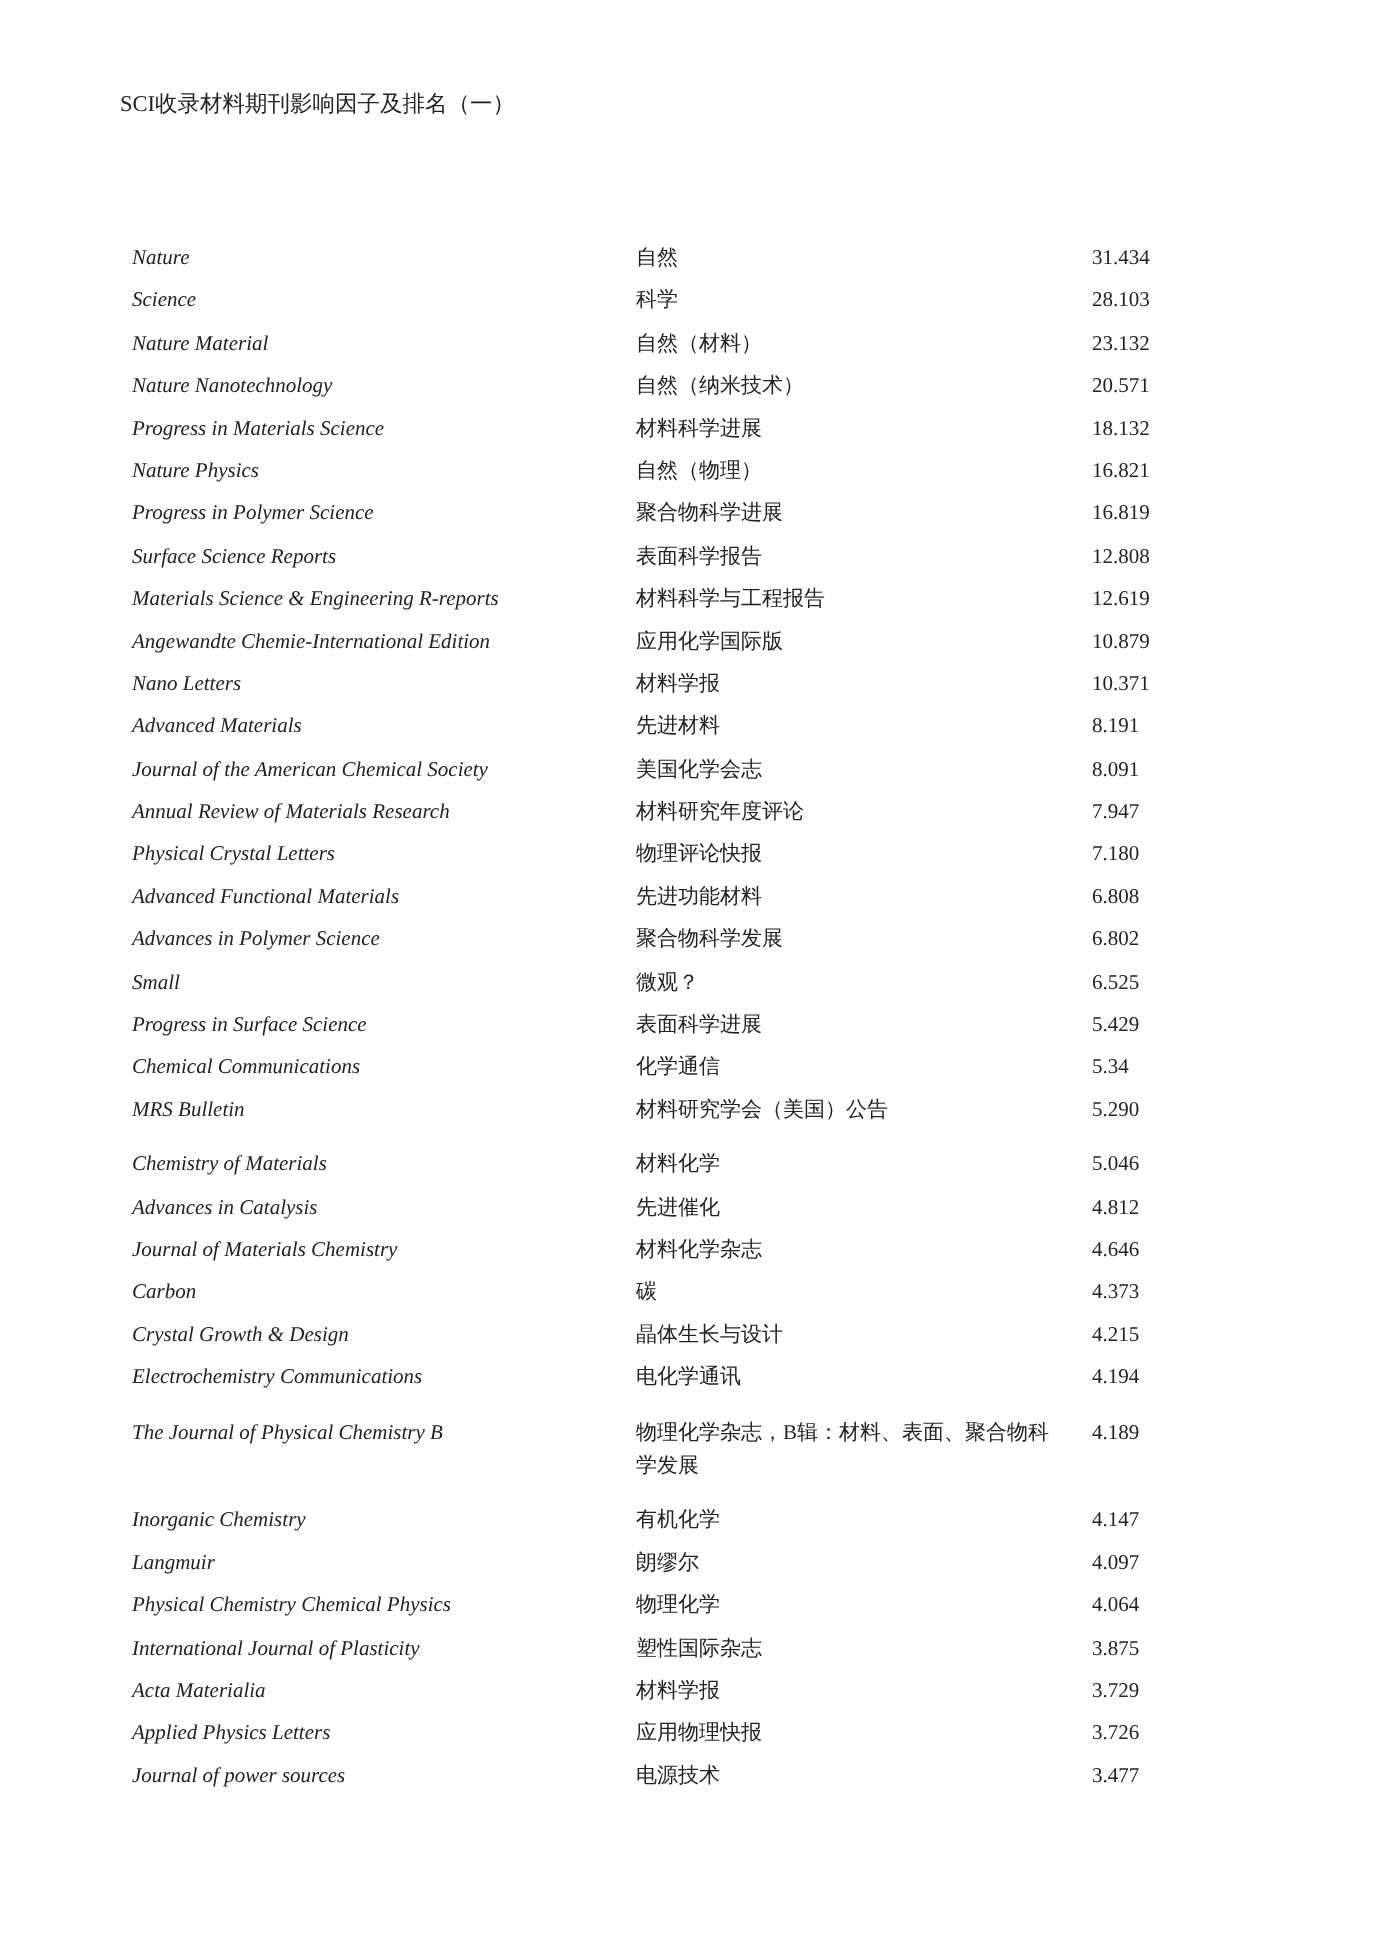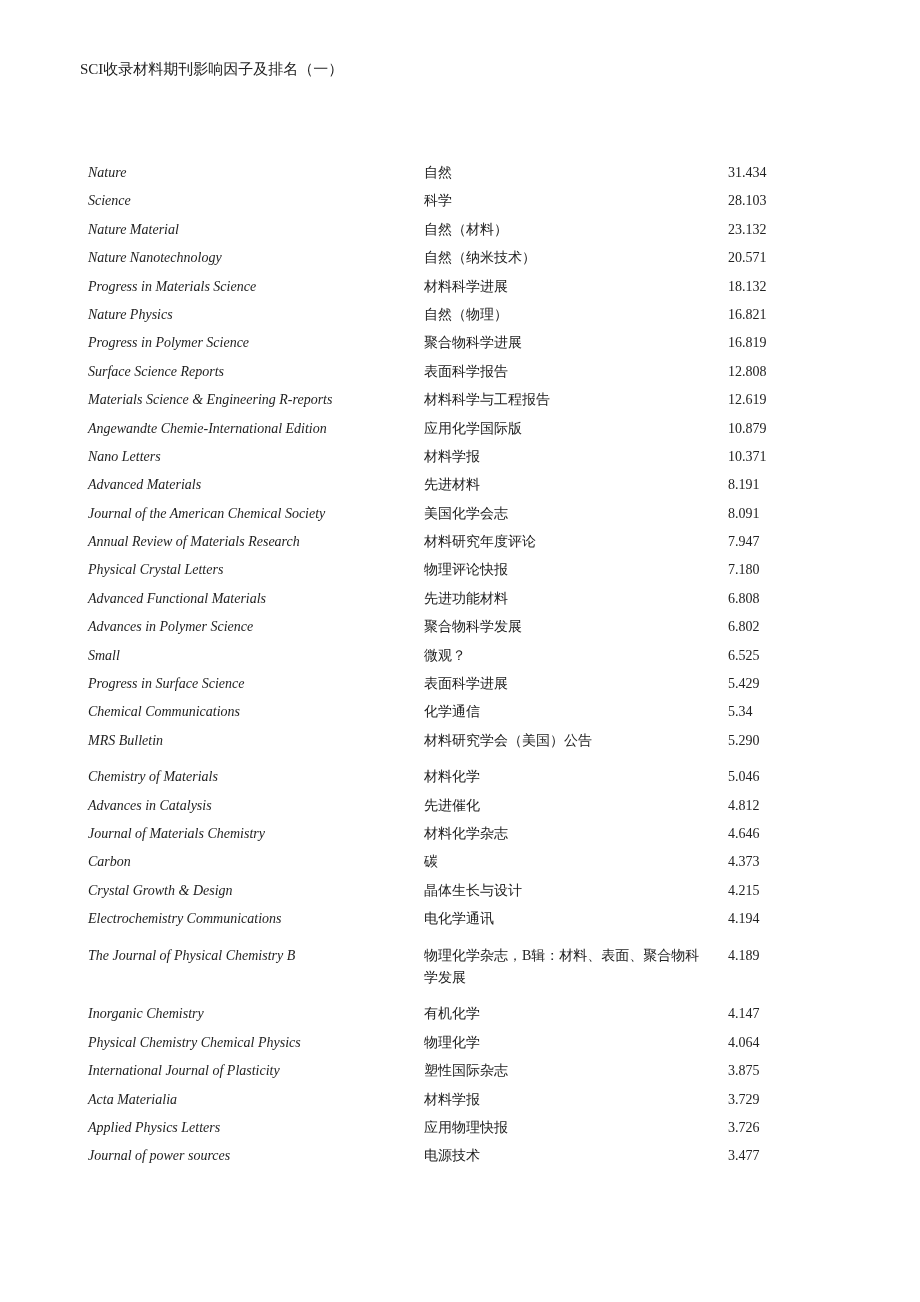--- a/index.html
+++ b/index.html
@@ -186,20 +186,25 @@
       </tr>
       <tr class="spacer">
         <td colspan="3"></td>
       </tr>
       <tr>
         <td class="col-en">Inorganic Chemistry</td>
         <td class="col-zh">有机化学</td>
         <td class="col-num">4.147</td>
       </tr>
       <tr>
+        <td class="col-en">Langmuir</td>
+        <td class="col-zh">朗缪尔</td>
+        <td class="col-num">4.097</td>
+      </tr>
+      <tr>
         <td class="col-en">Physical Chemistry Chemical Physics</td>
         <td class="col-zh">物理化学</td>
         <td class="col-num">4.064</td>
       </tr>
       <tr>
         <td class="col-en">International Journal of Plasticity</td>
         <td class="col-zh">塑性国际杂志</td>
         <td class="col-num">3.875</td>
       </tr>
       <tr>

